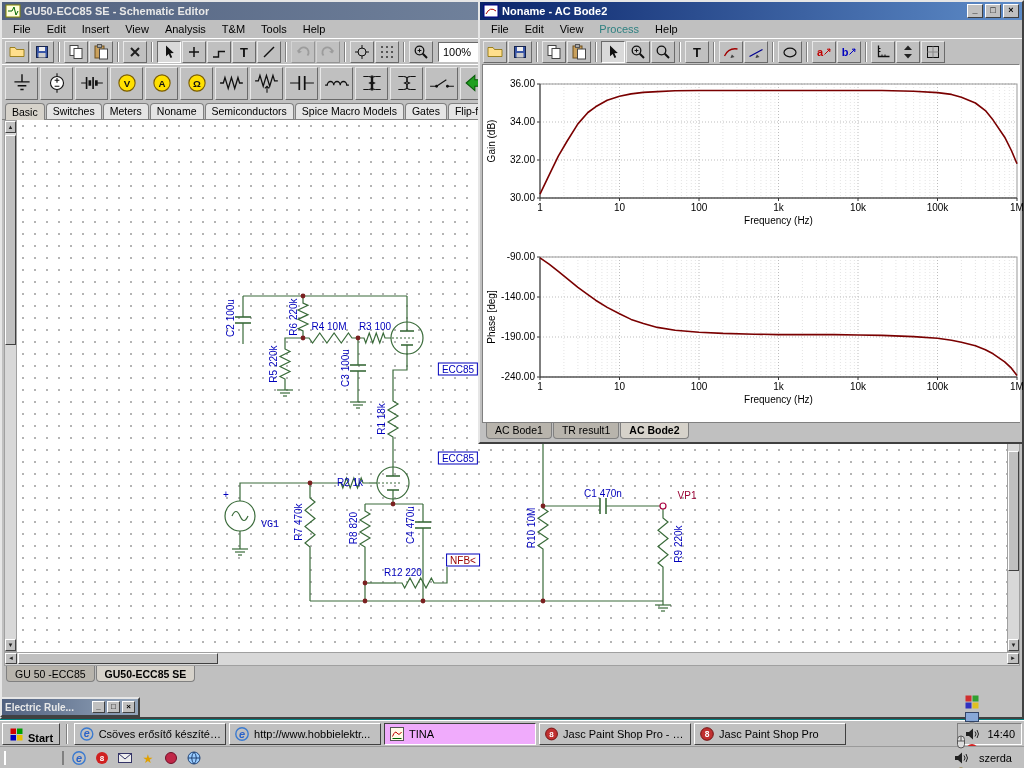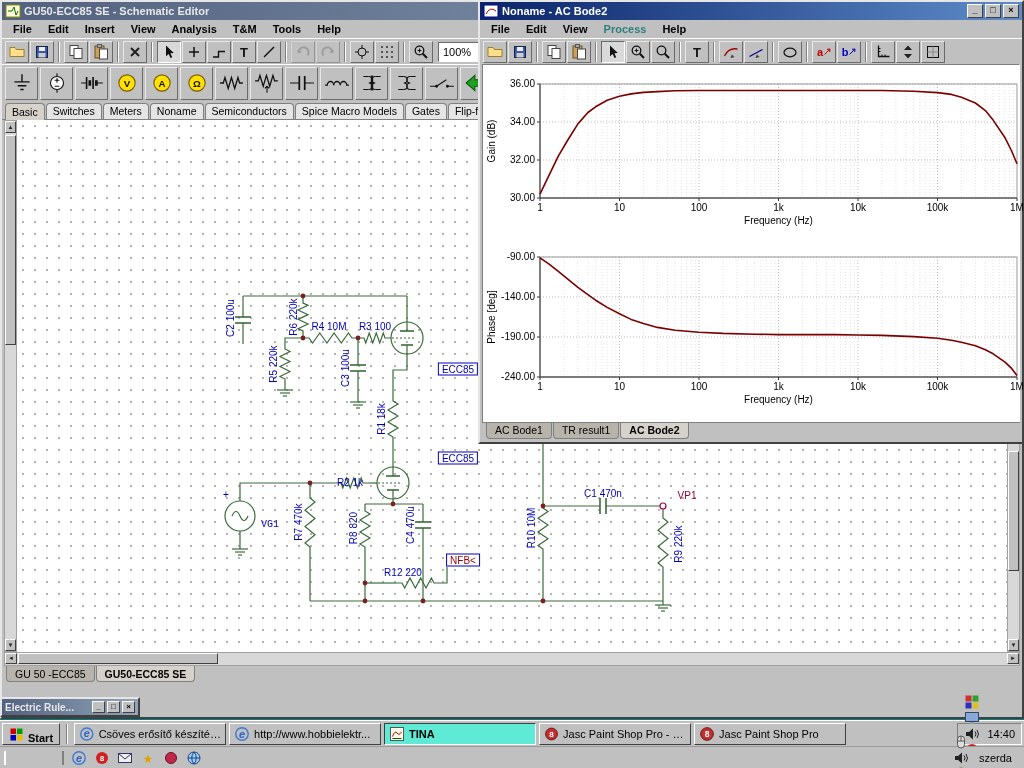--- a/index.html
+++ b/index.html
@@ -8,21 +8,21 @@
 #desktop{position:relative;width:1024px;height:768px;}
 .win{position:absolute;background:#c0c0c0;border:2px solid;border-color:#e6e6e6 #404040 #404040 #e6e6e6;}
 .titlebar{height:18px;display:flex;align-items:center;gap:3px;padding:0 3px;color:#fff;font-weight:bold;font-size:11px;white-space:nowrap;overflow:hidden;}
 .titlebar.active{background:linear-gradient(90deg,#0a246a,#5e8cc8);}
 .titlebar.inactive{background:linear-gradient(90deg,#51617f,#93a5bb);color:#e8e8e8;}
 .title-text{overflow:hidden;text-overflow:ellipsis;}
 .tb-btns{margin-left:auto;display:flex;gap:2px;}
 .tb-btn{width:16px;height:14px;background:#c0c0c0;border:1px solid;border-color:#fff #404040 #404040 #fff;font-size:9px;line-height:11px;text-align:center;color:#000;font-weight:bold;cursor:default;}
 .tb-btn.sm{width:13px;height:12px;font-size:8px;line-height:10px;}
 .menubar{display:flex;align-items:center;height:18px;padding:0 4px;gap:2px;}
-.menu-item{padding:1px 7px;color:#000;font-weight:bold;}
+.menu-item{padding:1px 7px;color:#000;}
 .menu-item.disabled{color:#2e8080;}
 .toolbar{display:flex;align-items:center;gap:1px;height:26px;padding:0 3px;border-top:1px solid #fff;}
 button{font:inherit;}
 .tbtn{width:24px;height:22px;background:#c0c0c0;border:1px solid;border-color:#e8e8e8 #6a6a6a #6a6a6a #e8e8e8;display:flex;align-items:center;justify-content:center;padding:0;}
 .tbtn.pressed{border-color:#6a6a6a #fff #fff #6a6a6a;background:#d9d9d9;}
 .tbtn.disabled{opacity:.5;}
 .sep{width:2px;height:20px;border-left:1px solid #808080;border-right:1px solid #fff;margin:0 3px;}
 .zoom-select{margin-left:4px;width:62px;height:20px;background:#fff;border:1px solid;border-color:#6a6a6a #fff #fff #6a6a6a;display:flex;align-items:center;}
 .zoom-select .zv{flex:1;padding-left:4px;}
 .zoom-select .za{width:16px;height:18px;background:#c0c0c0;border:1px solid;border-color:#fff #404040 #404040 #fff;font-size:7px;text-align:center;line-height:16px;}
@@ -54,21 +54,21 @@
 #status-coords{position:absolute;left:876px;top:2px;padding:1px 6px;border:1px solid;border-color:#808080 #fff #fff #808080;}
 #bode-chart{position:absolute;left:2px;right:2px;top:62px;height:360px;background:#fff;border:1px solid;border-color:#808080 #fff #fff #808080;}
 #bode-svg{position:absolute;left:0;top:2px;font-family:"Liberation Sans",sans-serif;}
 #bode-tabs{position:absolute;left:2px;right:2px;bottom:2px;height:18px;background:#c0c0c0;border-top:1px solid #808080;display:flex;align-items:flex-start;padding-left:4px;}
 .btab{font-size:10.5px;padding:1px 8px 2px;border:1px solid #808080;border-top:none;border-radius:0 0 4px 4px;background:#b8b4ac;margin-right:1px;}
 .btab.active{background:#d6d2ca;font-weight:bold;}
 #taskbar{position:absolute;left:0;top:720px;width:1024px;height:26px;background:#c0c0c0;border-top:1px solid #fff;display:flex;align-items:center;gap:3px;padding:0 2px;}
 #start-button{height:22px;display:flex;align-items:flex-end;gap:3px;padding:0 6px;font-weight:bold;background:#c0c0c0;border:1px solid;border-color:#fff #404040 #404040 #fff;}
 #task-buttons{display:flex;gap:3px;flex:1;min-width:0;}
 .task{height:22px;width:152px;display:flex;align-items:center;gap:4px;padding:0 4px;background:#c0c0c0;border:1px solid;border-color:#fff #404040 #404040 #fff;overflow:hidden;}
-.task.active{border-color:#404040 #fff #fff #404040;background:#5eead4;font-weight:bold;}
+.task.active{border-color:#404040 #fff #fff #404040;background:#f0abfc;font-weight:normal;}
 .task .tlabel{white-space:nowrap;overflow:hidden;text-overflow:ellipsis;font-size:11px;}
 #tray{margin-left:auto;height:22px;display:flex;align-items:center;gap:3px;padding:0 6px;border:1px solid;border-color:#808080 #fff #fff #808080;}
 .tray-ic{display:flex;align-items:center;}
 #tray-clock{margin-left:4px;font-size:11px;}
 #taskbar2{position:absolute;left:0;top:746px;width:1024px;height:22px;background:#c0c0c0;border-top:1px solid #9a9a9a;display:flex;align-items:center;gap:3px;padding:0 4px;}
 .grip{width:60px;height:14px;border-left:2px solid #fff;border-right:2px solid #808080;margin-right:2px;}
 #quick-launch{display:flex;gap:3px;}
 .ql{width:20px;height:19px;background:#c0c0c0;border:1px solid transparent;display:flex;align-items:center;justify-content:center;padding:0;}
 #tray2{margin-left:auto;display:flex;align-items:center;gap:4px;padding-right:8px;}
 #tray-date{margin-left:6px;font-size:11px;}

